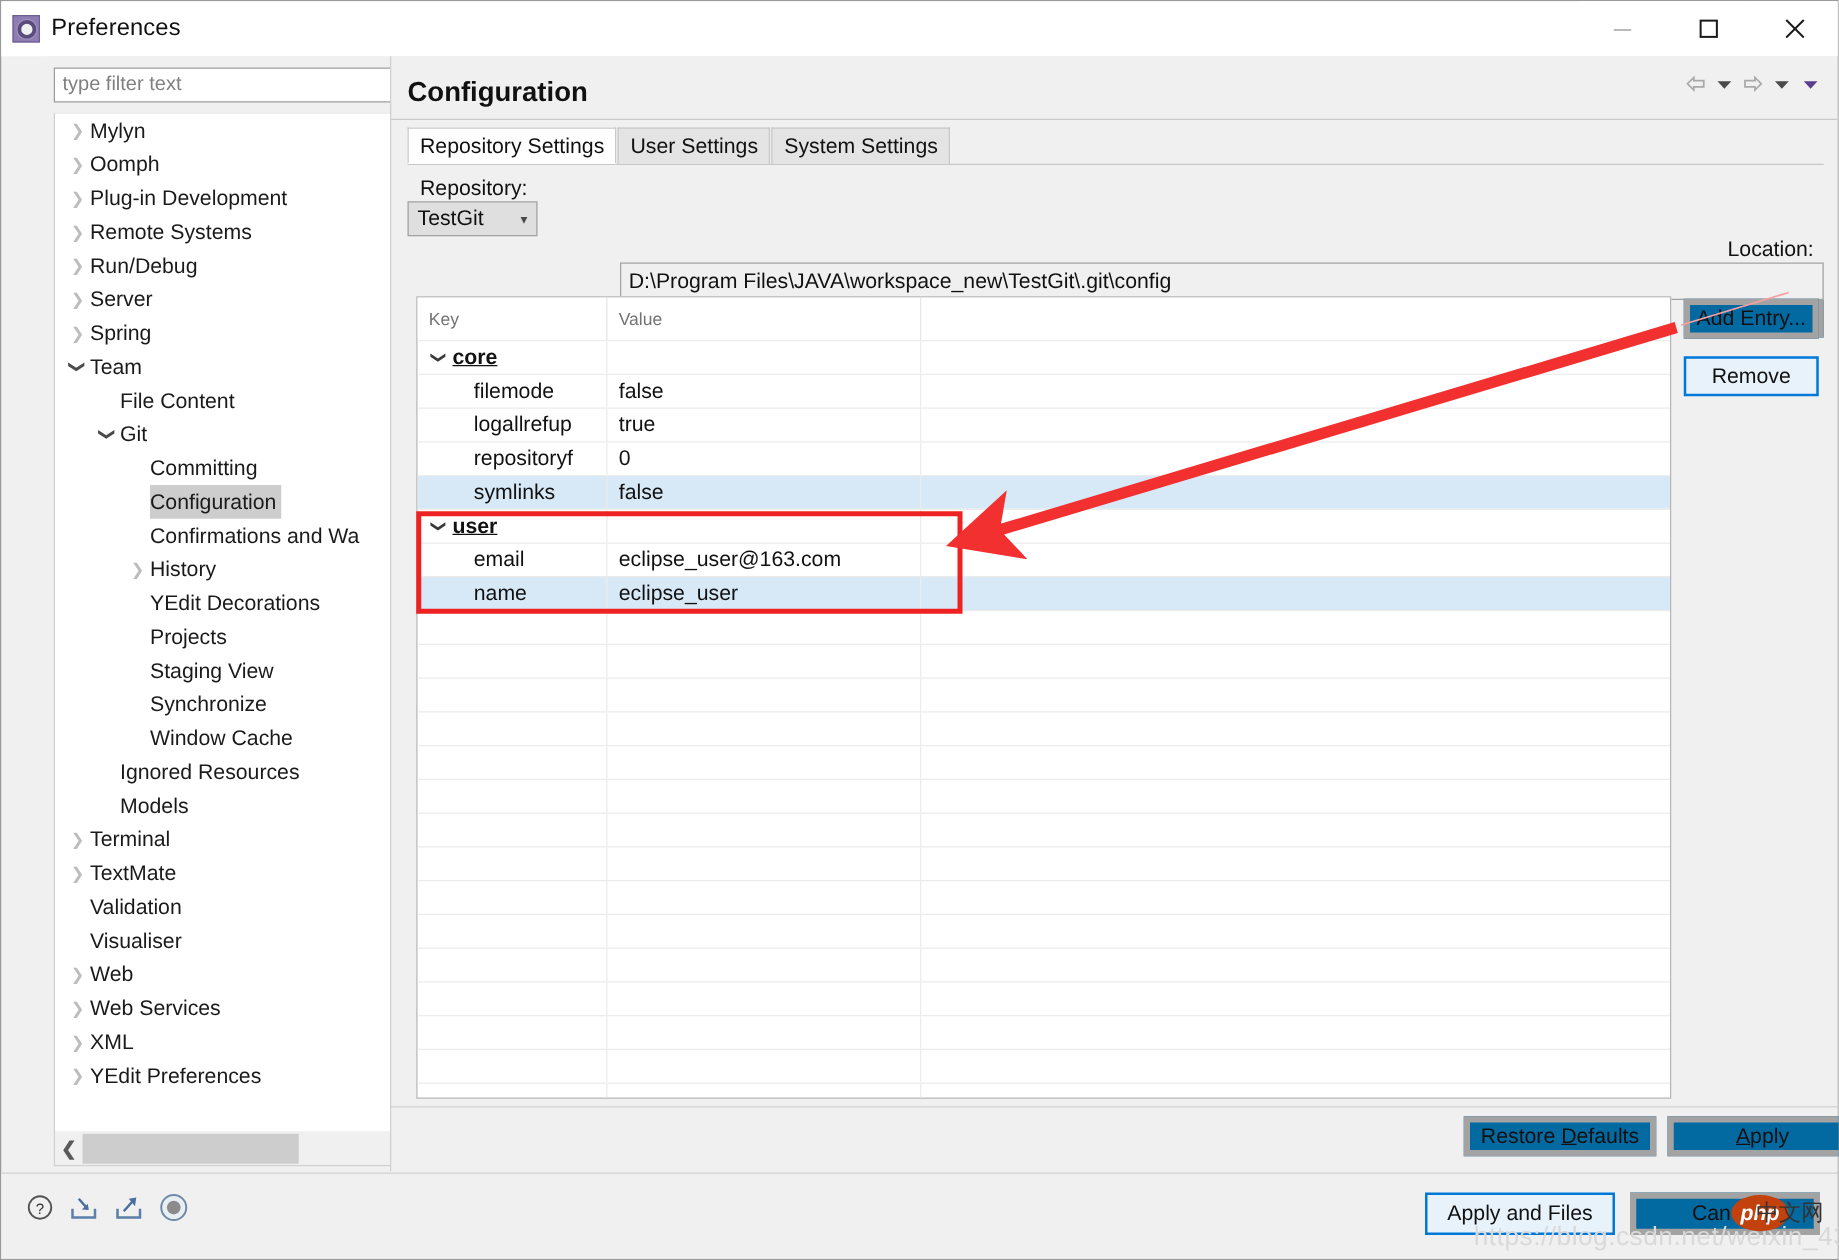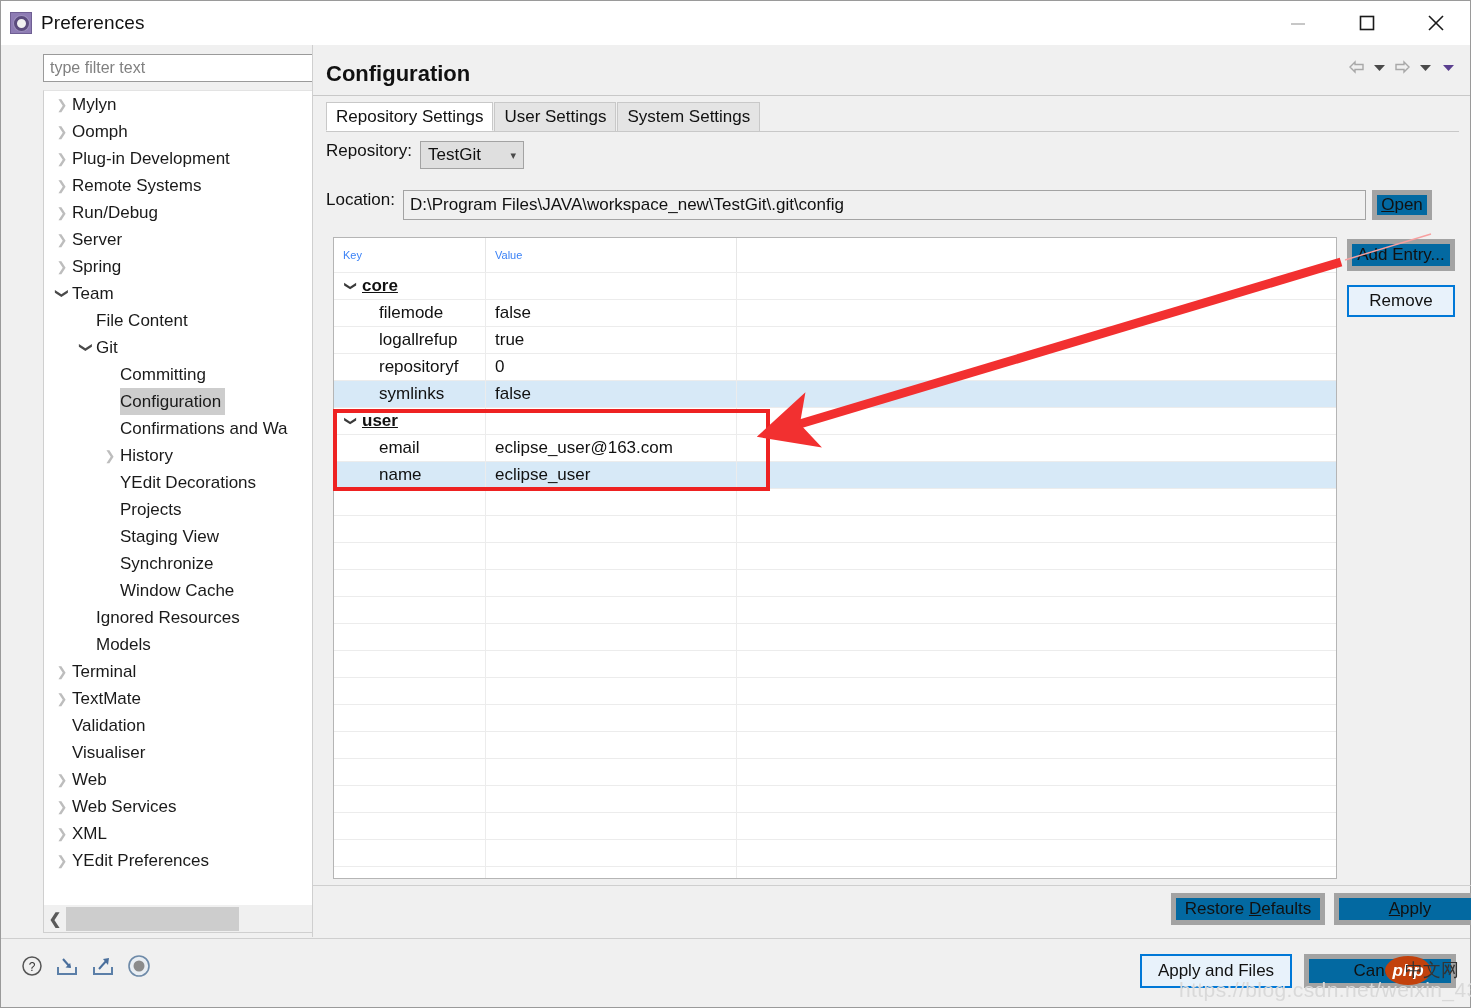--- a/index.html
+++ b/index.html
@@ -143,22 +143,22 @@
   }
   .tab {
     height: 29px; line-height: 28px; padding: 0 9px;
     font-size: 17px; color: #111;
     background: #e4e4e4; border: 1px solid #c8c8c8;
     border-bottom: none; margin-right: 1px;
   }
   .tab.active { background: #ffffff; border-bottom: 1px solid #ffffff; }
 
   .formrow {
-    position: absolute; display: flex; align-items: flex-start;
-    font-size: 17px; color: #111;
+    position: absolute; display: flex; align-items: flex-end;
+    font-size: 17px; color: #111; flex-direction: column;
   }
   .combo {
     border: 1px solid #a3a3a3; background: #dfdfdf;
     height: 28px; min-width: 104px; display: flex;
     align-items: center; padding: 0 7px;
     justify-content: space-between; gap: 12px;
   }
   .combo .cv { font-size: 17px; color: #111; }
   .combo .carr { color: #4a4a4a; font-size: 11px; }
 
@@ -178,21 +178,21 @@
 
   
   .tablewrap {
     position: absolute; left: 332px; top: 236px;
     width: 1004px; height: 642px;
     background: #ffffff; border: 1px solid #b5b5b5;
     overflow: hidden;
   }
   .thead { display: flex; height: 34px; background: #ffffff; }
   .th {
-    font-size: 11px; color: #3b82f6;
+    font-size: 14px; color: #737373;
     line-height: 34px; padding-left: 9px;
     border-right: 1px solid #e6e6e6;
   }
   .th.c1 { width: 152px; }
   .th.c2 { width: 251px; }
   .th.c3 { flex: 1; border-right: none; }
   .trow { display: flex; height: 27px; border-top: 1px solid #ececec; }
   .trow.sel { background: #d7e9f7; }
   .td {
     font-size: 17px; color: #111; line-height: 26px;

